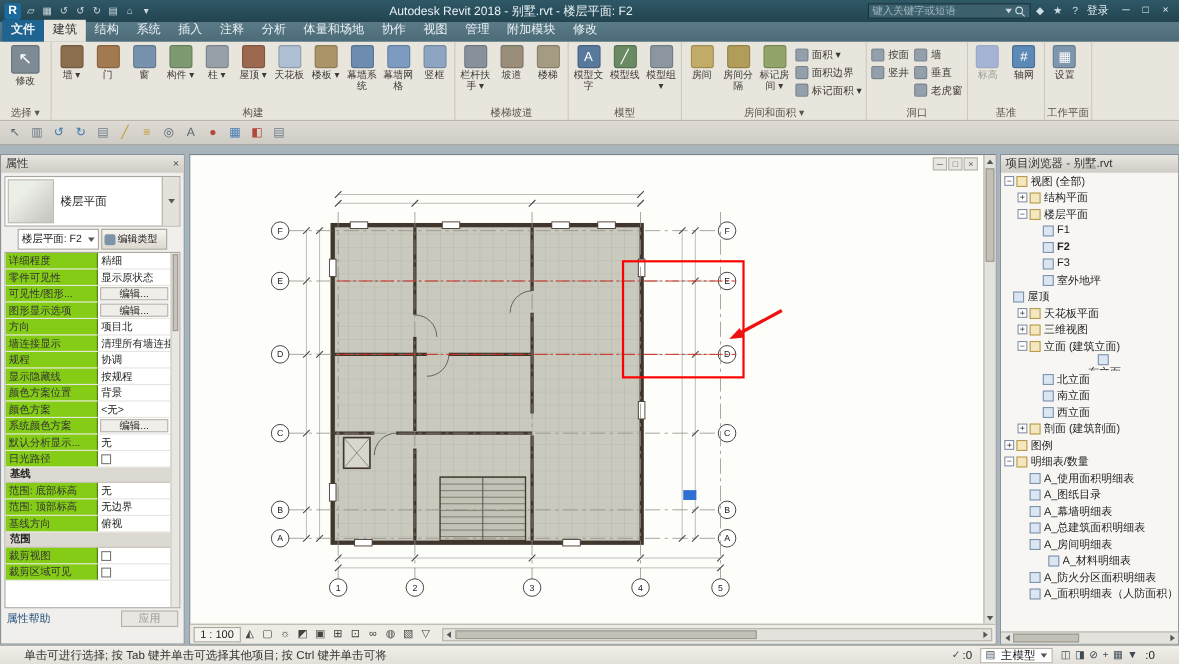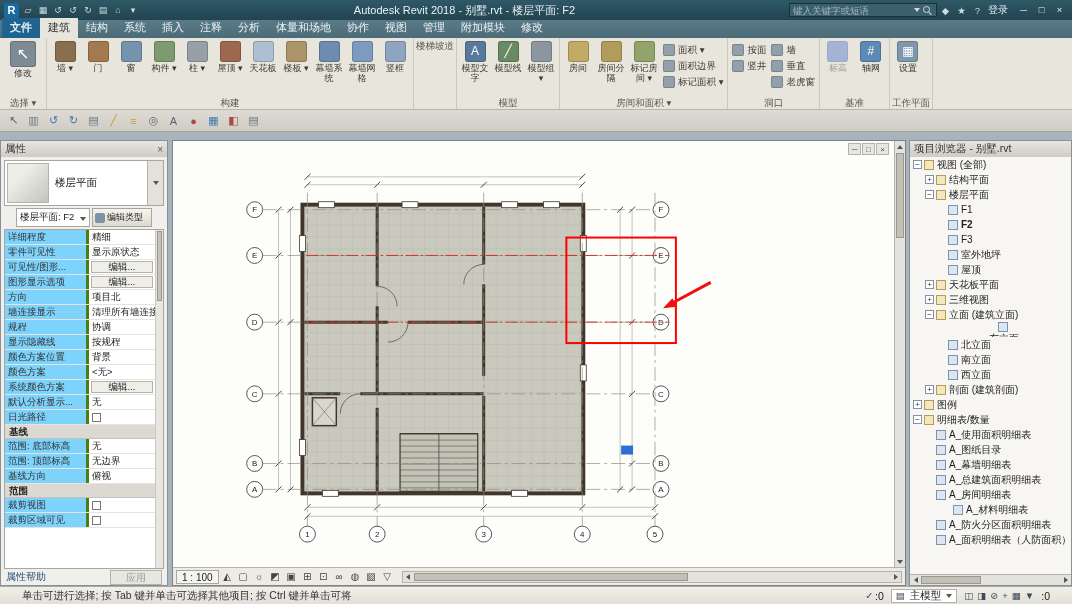--- a/index.html
+++ b/index.html
@@ -58,28 +58,28 @@
 .typeimg{width:42px;margin:2px;background:linear-gradient(135deg,#eceee8 30%,#c2c4bc);border:1px solid #b5b2aa;flex:none}
 .typelabel{flex:1;font-size:10.5px;padding-left:4px;display:flex;align-items:center}
 .typedrop{width:16px;background:#e3e1da;border-left:1px solid #b5b2aa;display:flex;align-items:center;justify-content:center}
 .instrow{display:flex;margin:0 15px 2px;gap:2px;height:19px;flex:none}
 .instsel{flex:1;border:1px solid #a9a69e;background:#fff;display:flex;align-items:center;font-size:9.5px;padding:0 3px;white-space:nowrap;overflow:hidden}
 .instsel .cart{margin-left:auto}
 .edittype{width:60px;border:1px solid #a9a69e;background:linear-gradient(#f6f4ee,#ddd9d0);display:flex;align-items:center;gap:2px;font-size:9px;padding:0 2px;white-space:nowrap;flex:none}
 .etic{width:10px;height:10px;background:#7d93a8;border-radius:2px;flex:none}
 .pgrid{flex:1;margin:0 3px;border:1px solid #a9a69e;background:#fff;overflow:hidden;position:relative}
 .prowg{display:flex;height:15px;border-bottom:1px solid #e6e4df;align-items:stretch;margin-right:8px}
-.pname{width:84px;padding:0 3px;font-size:9.5px;color:#333;background:#7dd3fc;border-right:3px solid #4d7c0f;overflow:hidden;white-space:nowrap;display:flex;align-items:center;flex:none}
+.pname{width:84px;padding:0 3px;font-size:9.5px;color:#333;background:#84cc16;border-right:1px solid #4d7c0f;overflow:hidden;white-space:nowrap;display:flex;align-items:center;flex:none}
 .pval{flex:1;padding:0 3px;font-size:9.5px;overflow:hidden;white-space:nowrap;display:flex;align-items:center}
 .pval.vbtn{border:1px solid #b5b2aa;background:#efeee9;margin:1px 2px;justify-content:center}
 .pgroup{height:14px;line-height:14px;background:#dcd9d2;font-weight:bold;font-size:9.5px;padding:0 4px;border-bottom:1px solid #c5c2ba;margin-right:8px}
 .cbx{width:9px;height:9px;border:1px solid #777;background:#fff;display:inline-block}
 .pscroll{position:absolute;right:0;top:0;width:8px;bottom:0;background:#e8e6e0;border-left:1px solid #cac7bf}
 .pthumb{margin:1px;height:70px;background:#c6c3bb;border:1px solid #9a978f}
-.pbottom{height:16px;display:flex;align-items:center;padding:2px 5px;flex:none}
+.pbottom{height:32px;display:flex;padding:2px 5px;flex:none}
 .phelp{font-size:10px;color:#1f4e79}
 .papply{margin-left:auto;width:52px;height:15px;border:1px solid #b5b2aa;background:#e8e6e0;color:#999;text-align:center;line-height:14px;font-size:10px}
 
 .canvas{position:absolute;left:172px;top:7px;width:734px;bottom:0;background:#fdfdfa;border:1px solid #7a838c}
 .draw{position:absolute;left:0;top:0;right:11px;bottom:18px;overflow:hidden}
 .draw svg{width:100%;height:100%;display:block}
 .viewwin{position:absolute;top:2px;right:16px;display:flex;gap:1px}
 .vwbtn{width:13px;height:12px;font-size:8px;line-height:11px;text-align:center;color:#555;background:#e8e6e0;border:1px solid #b5b2aa}
 .vscroll{position:absolute;right:0;top:0;width:11px;bottom:18px;background:#e4e2dc;border-left:1px solid #b5b2aa;display:flex;flex-direction:column}
 .vsar{height:11px;display:flex;align-items:center;justify-content:center;flex:none}
@@ -229,20 +229,34 @@
           <div class="rlabel">幕墙网格</div>
         </div>
         <div class="rbtn">
           <div class="ricon" style="background: rgb(142, 165, 194);"></div>
           <div class="rlabel">竖框</div>
         </div>
       </div>
       <div class="plabel">构建</div>
     </div>
     <div class="rpanel">
+      <div class="prow">
+        <div class="rbtn">
+          <div class="ricon" style="background: rgb(135, 145, 155);"></div>
+          <div class="rlabel">栏杆扶手 ▾</div>
+        </div>
+        <div class="rbtn">
+          <div class="ricon" style="background: rgb(154, 142, 123);"></div>
+          <div class="rlabel">坡道</div>
+        </div>
+        <div class="rbtn">
+          <div class="ricon" style="background: rgb(165, 154, 130);"></div>
+          <div class="rlabel">楼梯</div>
+        </div>
+      </div>
       <div class="plabel">楼梯坡道</div>
     </div>
     <div class="rpanel">
       <div class="prow">
         <div class="rbtn">
           <div class="ricon" style="background: rgb(88, 121, 155);">A</div>
           <div class="rlabel">模型文字</div>
         </div>
         <div class="rbtn">
           <div class="ricon" style="background: rgb(106, 138, 100);">╱</div>
@@ -699,21 +713,21 @@
         <div class="trow" style="padding-left: 27px;">
           <span class="espace"></span>
           <span class="nicon doc"></span>
           <span class="tlabel">F3</span>
         </div>
         <div class="trow" style="padding-left: 27px;">
           <span class="espace"></span>
           <span class="nicon doc"></span>
           <span class="tlabel">室外地坪</span>
         </div>
-        <div class="trow" style="padding-left: 27px;">
+        <div class="trow" style="">
           <span class="espace"></span>
           <span class="nicon doc"></span>
           <span class="tlabel">屋顶</span>
         </div>
         <div class="trow" style="padding-left: 15px;">
           <span class="ebox">+</span>
           <span class="nicon folder"></span>
           <span class="tlabel">天花板平面</span>
         </div>
         <div class="trow" style="padding-left: 15px;">

